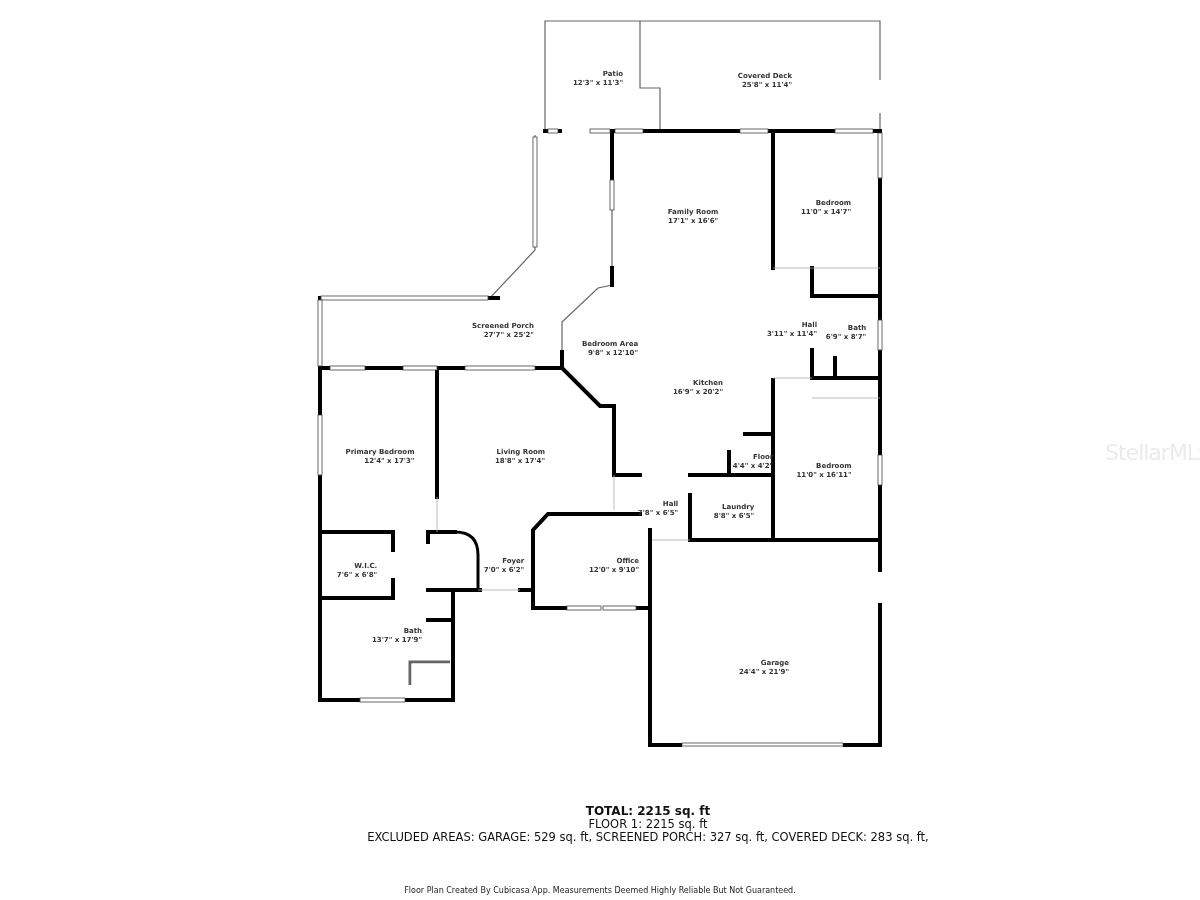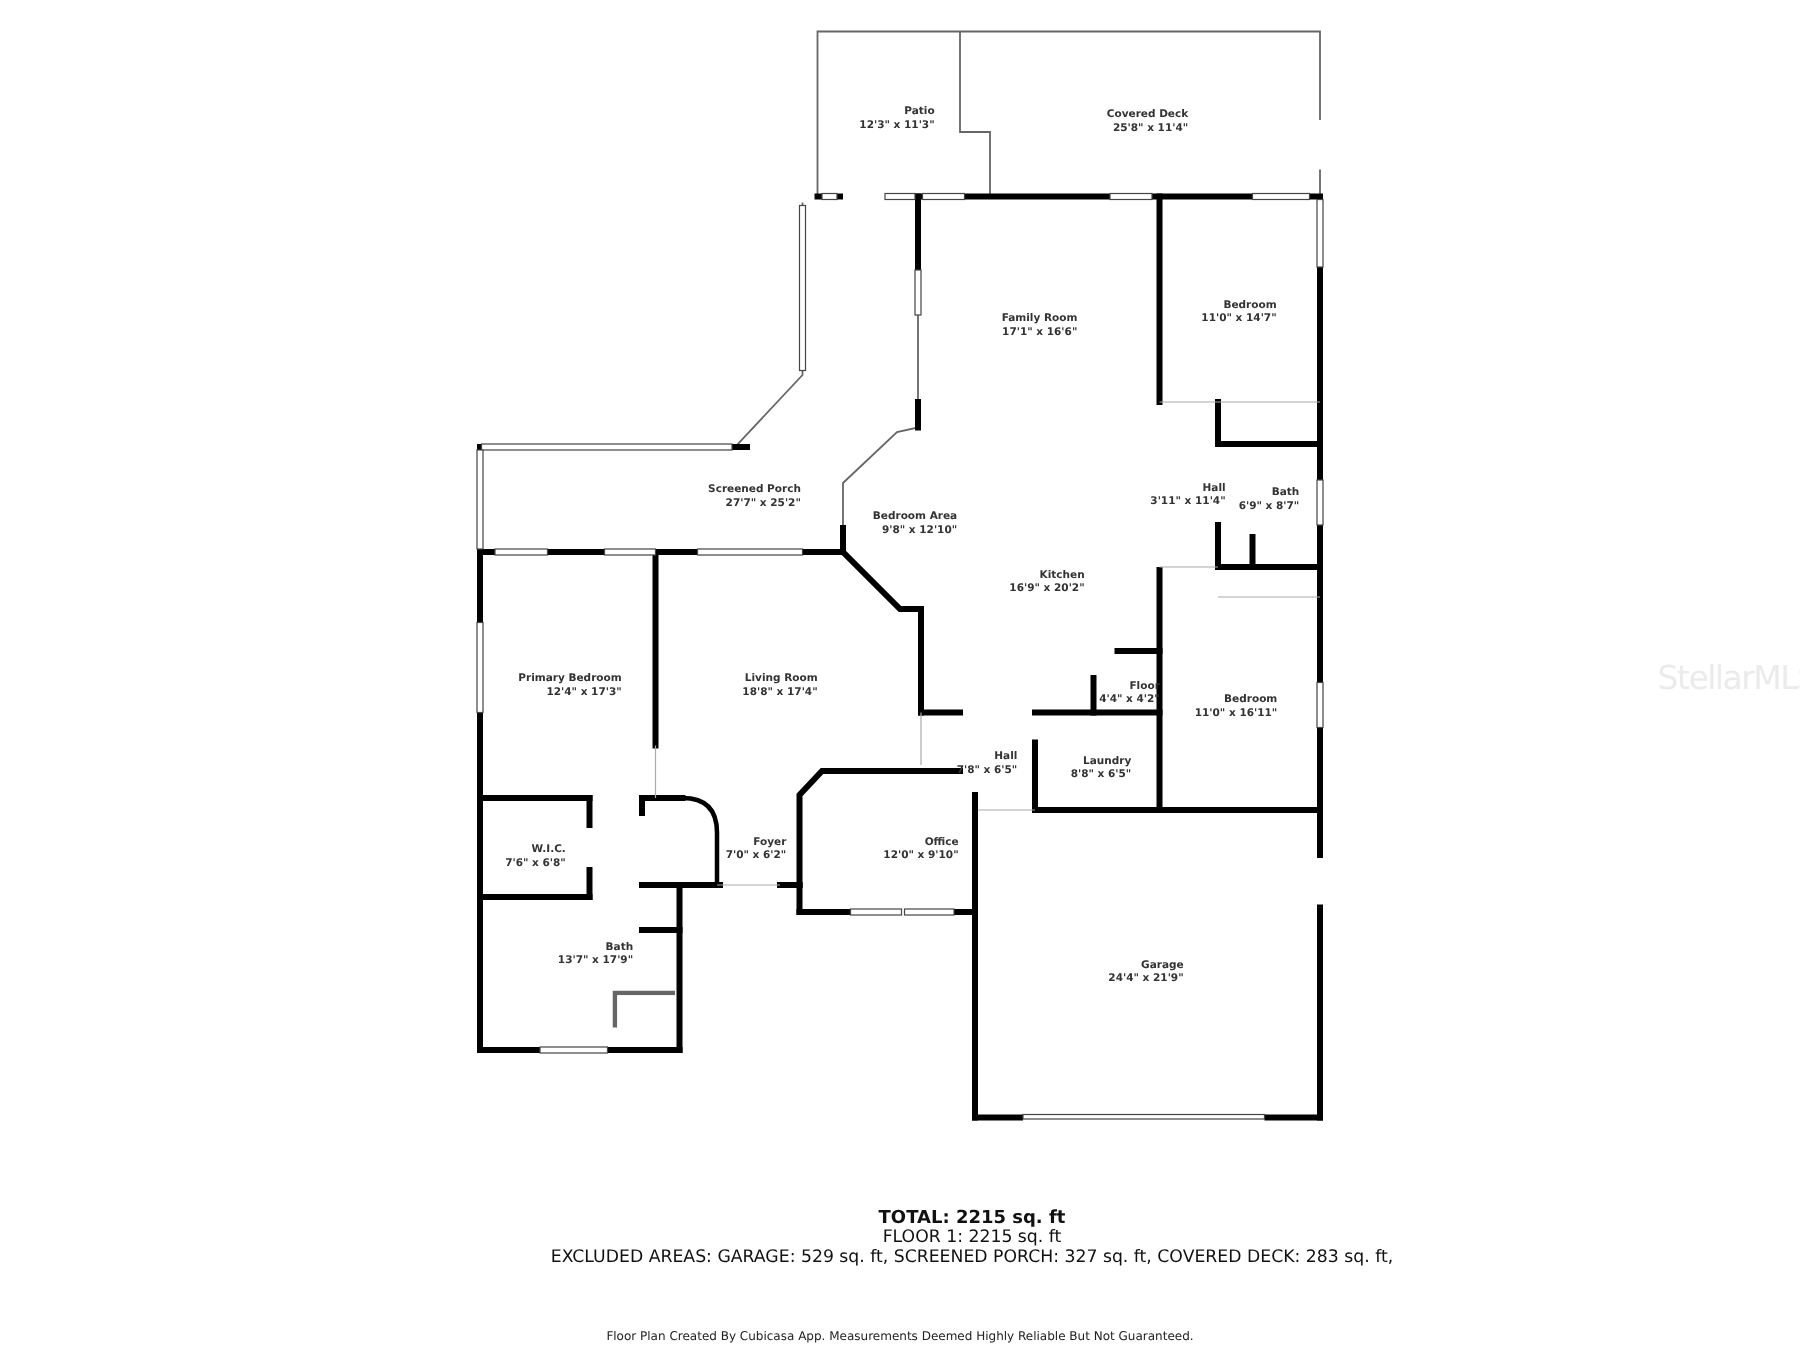--- a/index.html
+++ b/index.html
@@ -205,21 +205,21 @@
   <span class="dim">7'0" x 6'2"</span>
 </div>
 <div class="room-label" style="left:580px;top:566px;margin-left:34px;">
   <span>Office</span>
   <span class="dim">12'0" x 9'10"</span>
 </div>
 <div class="room-label" style="left:397px;top:636px;">
   <span>Bath</span>
   <span class="dim">13'7" x 17'9"</span>
 </div>
-<div class="room-label" style="left:764px;top:648px;">
+<div class="room-label" style="left:764px;top:668px;">
   <span>Garage</span>
   <span class="dim">24'4" x 21'9"</span>
 </div>
 
 <div class="watermark">StellarMLS</div>
 
 <div class="summary">
   <div class="total">TOTAL: 2215 sq. ft</div>
   <div>FLOOR 1: 2215 sq. ft</div>
   <div>EXCLUDED AREAS: GARAGE: 529 sq. ft, SCREENED PORCH: 327 sq. ft, COVERED DECK: 283 sq. ft,</div>

